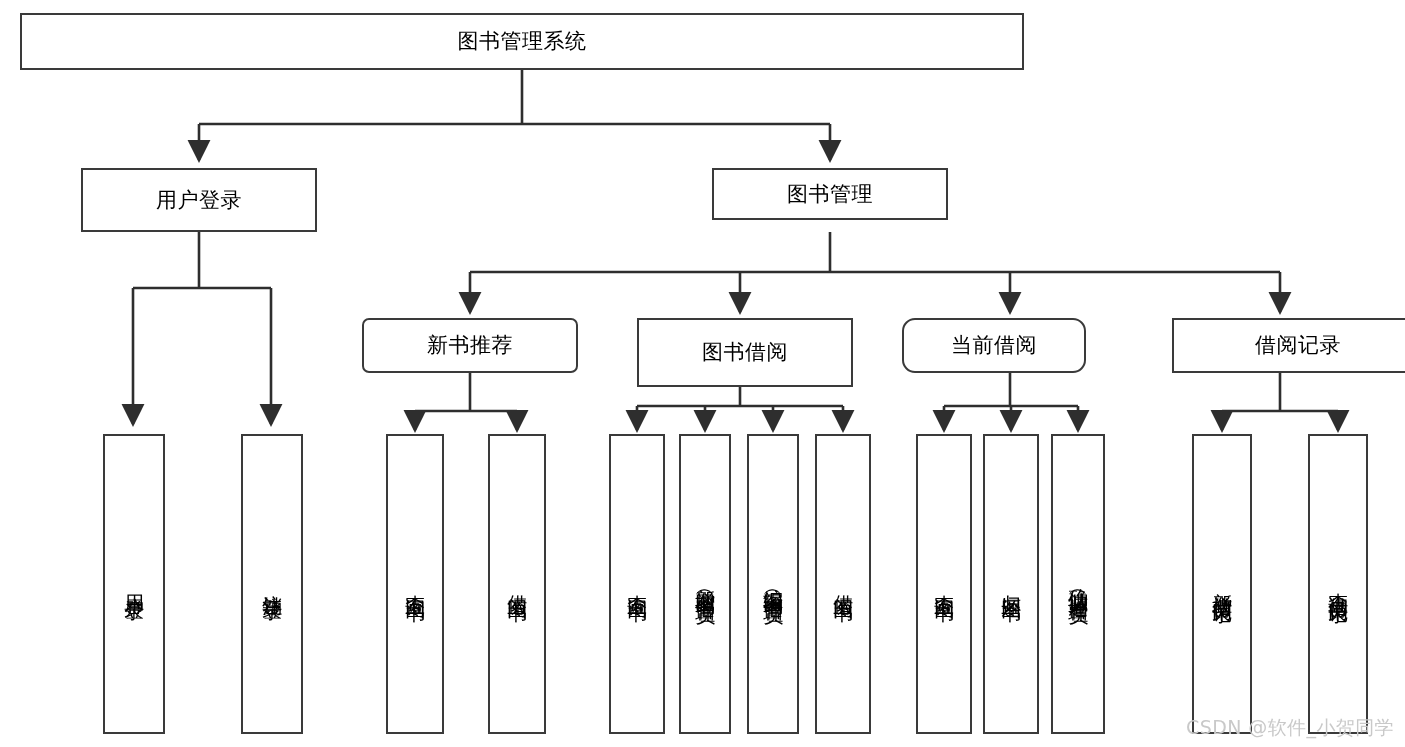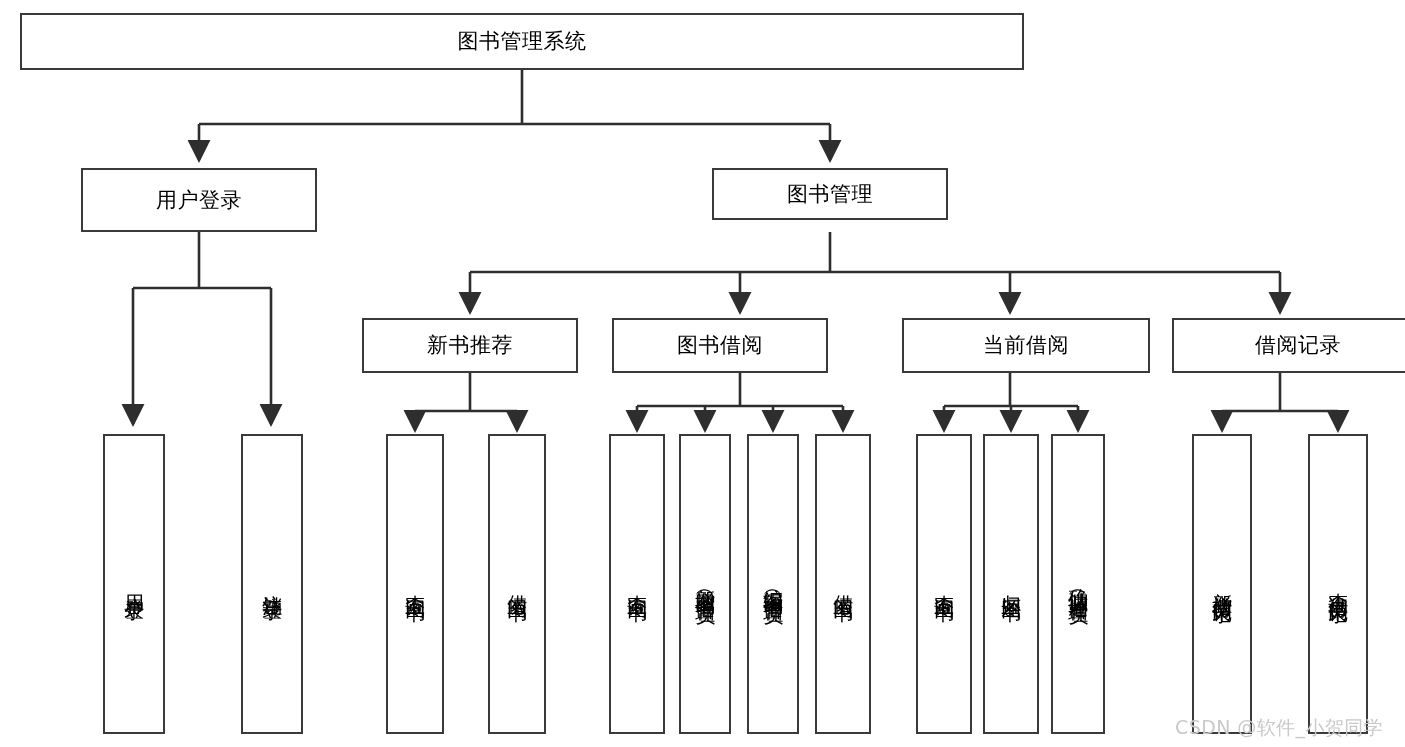--- a/index.html
+++ b/index.html
@@ -47,21 +47,21 @@
   
   .node.vertical .node-label {
     writing-mode: vertical-rl;
     text-orientation: upright;
     white-space: nowrap;
     letter-spacing: 2.5px;
     font-size: 20px;
   }
   .watermark {
     position: absolute;
-    right: 22px;
+    right: 11px;
     bottom: 6px;
     color: #c9c9c9;
     font-size: 19px;
     letter-spacing: 0.4px;
     z-index: 6;
     white-space: nowrap;
     user-select: none;
   }
 </style>
 </head>
@@ -123,27 +123,27 @@
     <span class="node-label">图书管理系统</span>
   </div>
 
   <div class="node" style="left:81px; top:168px; width:236px; height:64px;">
     <span class="node-label">用户登录</span>
   </div>
   <div class="node" style="left:712px; top:168px; width:236px; height:52px;">
     <span class="node-label">图书管理</span>
   </div>
 
-  <div class="node" style="left:362px; top:318px; width:216px; height:55px;">
+  <div class="node" style="left:362px; top:318px; width:216px; height:55px;border-radius:7px;">
     <span class="node-label">新书推荐</span>
   </div>
-  <div class="node" style="left:612px; top:318px; width:216px; height:55px;">
+  <div class="node" style="left:637px; top:318px; width:216px; height:69px;">
     <span class="node-label">图书借阅</span>
   </div>
-  <div class="node" style="left:902px; top:318px; width:248px; height:55px;">
+  <div class="node" style="left:902px; top:318px; width:184px; height:55px;border-radius:13px;">
     <span class="node-label">当前借阅</span>
   </div>
   <div class="node" style="left:1172px; top:318px; width:252px; height:55px;">
     <span class="node-label">借阅记录</span>
   </div>
 
   <div class="node vertical" style="left:103px; top:434px; width:62px; height:300px;">
     <span class="node-label">用户登录</span>
   </div>
   <div class="node vertical" style="left:241px; top:434px; width:62px; height:300px;">

